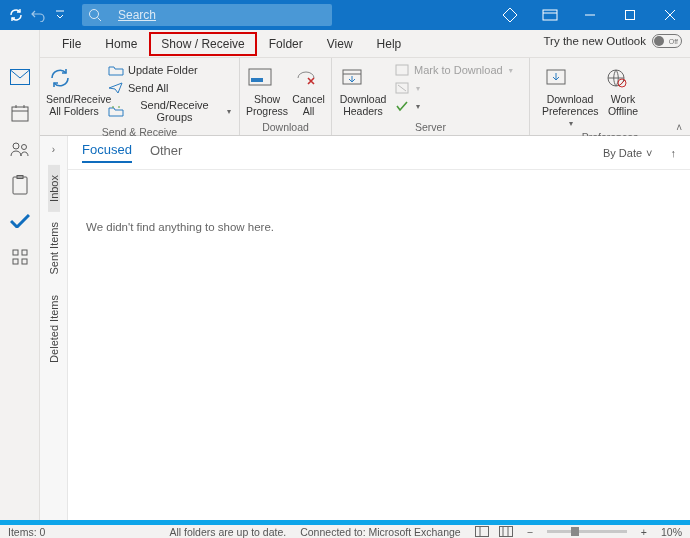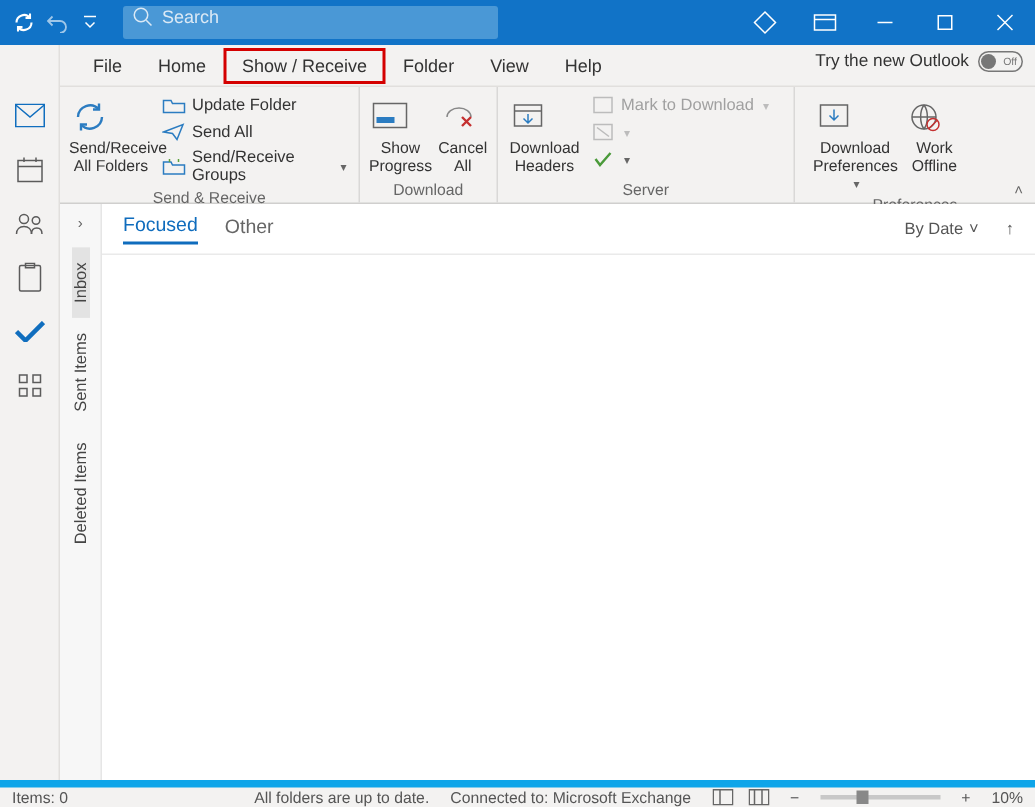--- a/index.html
+++ b/index.html
@@ -1,20 +1,20 @@
 <!DOCTYPE html>
 <html><head>
 <meta charset="utf-8">
 <style>
   * { box-sizing: border-box; margin: 0; padding: 0; font-family: "Segoe UI", sans-serif; }
   body { width: 690px; height: 538px; background: #fff; overflow: hidden; position: relative; font-size: 12px; color: #333; }
   .titlebar { height: 30px; background: #1173c7; display: flex; align-items: center; color: #fff; }
   .titlebar .qat { display: flex; align-items: center; gap: 6px; padding: 0 8px; }
   .titlebar .qat-icon { width: 16px; height: 16px; display: flex; align-items: center; justify-content: center; }
-  .searchbox { flex: 0 0 250px; height: 22px; background: #4a98d6; border-radius: 2px; display: flex; align-items: flex-start; color: #dbe9f5; margin-left: 6px; padding: 0 6px; gap: 6px; }
+  .searchbox { flex: 0 0 250px; height: 22px; background: #4a98d6; border-radius: 2px; display: flex; align-items: center; color: #dbe9f5; margin-left: 6px; padding: 0 6px; gap: 16px; text-decoration: underline; }
   .searchbox input { background: transparent; border: none; outline: none; color: #fff; font-size: 12px; flex: 1; }
   .searchbox input::placeholder { color: #dbe9f5; }
   .title-spacer { flex: 1; }
   .win-controls { display: flex; align-items: center; gap: 0; color: #fff; }
   .win-controls .wc { width: 40px; height: 30px; display: flex; align-items: center; justify-content: center; }
   .wc.diamond svg, .wc svg { stroke: #fff; }
   .menubar { height: 28px; background: #f3f2f1; display: flex; align-items: center; padding-left: 50px; border-bottom: 1px solid #e1dfdd; position: relative; }
   .menu-item { padding: 5px 12px; font-size: 12px; color: #333; cursor: pointer; }
   .menu-item.highlight { border: 2px solid #d40000; padding: 3px 10px; }
   .try-new { position: absolute; right: 8px; top: 4px; display: flex; align-items: center; gap: 6px; font-size: 11.5px; color: #333; }
@@ -23,21 +23,21 @@
   .ribbon { height: 78px; background: #f3f2f1; border-bottom: 1px solid #d0cfce; display: flex; position: relative; }
   .leftrail { width: 40px; background: #f3f2f1; border-right: 1px solid #e1dfdd; display: flex; flex-direction: column; align-items: center; padding-top: 36px; gap: 14px; position: absolute; left: 0; top: 30px; bottom: 18px; z-index: 3; }
   .leftrail .rail-icon { width: 22px; height: 22px; display: flex; align-items: center; justify-content: center; color: #5b5b5b; }
   .leftrail .rail-icon.active { color: #106ebe; }
   .ribbon-content { margin-left: 40px; display: flex; width: calc(100% - 40px); }
   .group { border-right: 1px solid #d9d8d7; display: flex; flex-direction: column; justify-content: space-between; padding: 4px 6px 2px; }
   .group-title { text-align: center; font-size: 10.5px; color: #666; padding-top: 2px; }
   .group-body { display: flex; align-items: flex-start; gap: 4px; flex: 1; }
   .big-btn { display: flex; flex-direction: column; justify-content: center; width: 56px; text-align: center; font-size: 10.5px; color: #333; gap: 2px; padding-top: 2px; }
   .big-btn .icn { width: 28px; height: 28px; display: flex; align-items: center; justify-content: center; }
-  .small-btns { display: flex; flex-direction: column; gap: 2px; font-size: 11px; color: #333; }
+  .small-btns { display: flex; flex-direction: column; gap: 2px; font-size: 11px; color: #333; text-align: center; }
   .small-btn { display: flex; align-items: center; gap: 4px; padding: 1px 2px; }
   .small-btn .si { width: 16px; height: 14px; display: flex; align-items: center; justify-content: center; }
   .small-btn.disabled { color: #a0a0a0; }
   .chev { font-size: 8px; color: #666; margin-left: 2px; }
   .content { position: absolute; left: 40px; right: 0; top: 136px; bottom: 18px; display: flex; background: #fff; }
   .folder-rail { width: 28px; background: #f7f7f7; border-right: 1px solid #e6e6e6; display: flex; flex-direction: column; align-items: center; padding-top: 8px; }
   .folder-rail .collapse { font-size: 10px; color: #666; margin-bottom: 10px; }
   .folder-rail .vtext { writing-mode: vertical-rl; transform: rotate(180deg); font-size: 11px; color: #444; padding: 10px 0; }
   .folder-rail .vtext.sel { background: #e3e3e3; }
   .msg-area { flex: 1; display: flex; flex-direction: column; gap: 39px; }
@@ -336,20 +336,21 @@
     <div class="msg-head">
       <div class="pivot active">Focused</div>
       <div class="pivot">Other</div>
       <div class="spacer"></div>
       <div class="sort">
           <span>By Date</span>
           <span>˅</span>
         </div>
       <div class="sort">↑</div>
     </div>
+    <div class="empty-msg">We didn't find anything to show here.</div>
   </div>
 </div>
 
 <div class="statusbar">
   <span>Items: 0</span>
   <span class="flex"></span>
   <span>All folders are up to date.</span>
   <span>Connected to: Microsoft Exchange</span>
   <div class="view-icons">
     <span>

